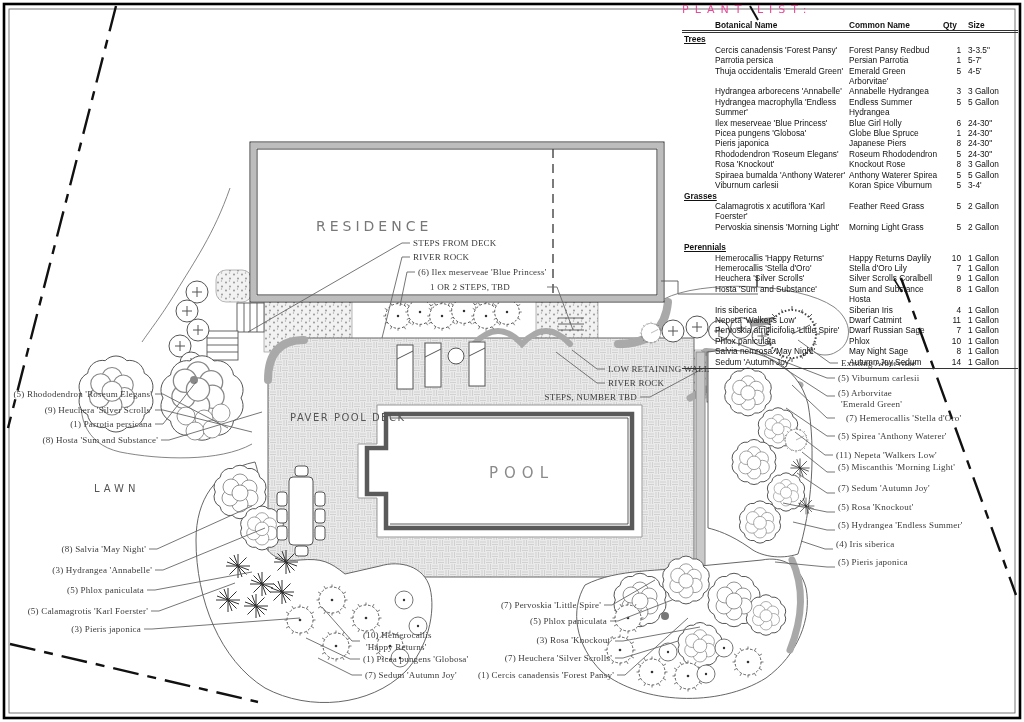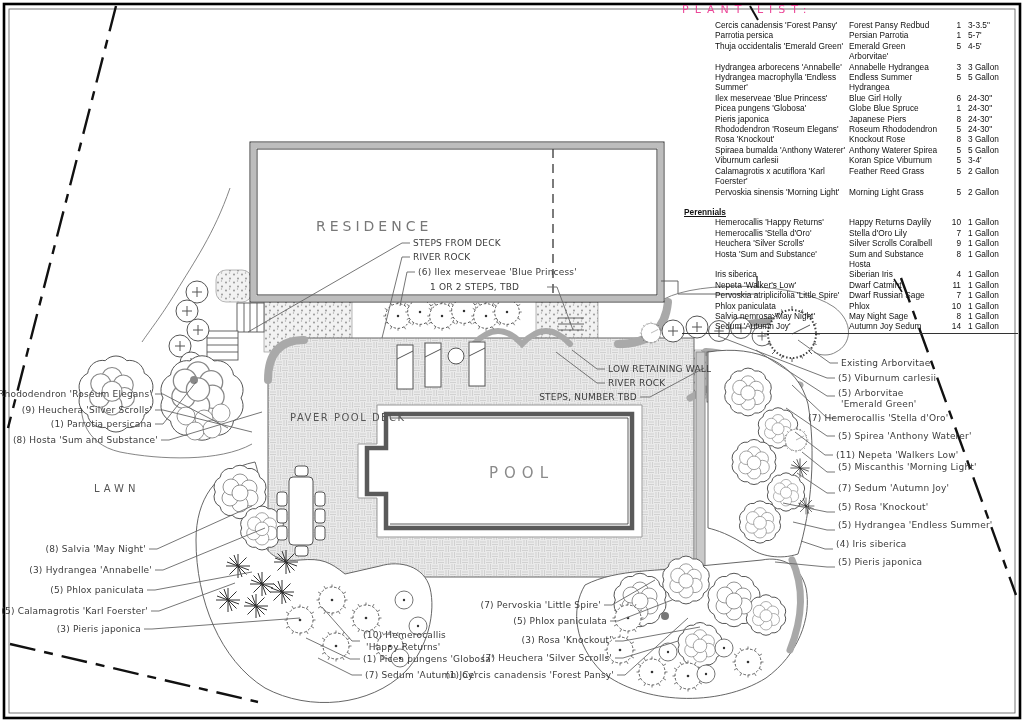--- a/index.html
+++ b/index.html
@@ -1,19 +1,19 @@
 <!DOCTYPE html>
 <html><head>
 <meta charset="utf-8">
 <style>
   html,body{margin:0;padding:0;}
   body{width:1024px;height:722px;position:relative;background:#fff;
        font-family:"DejaVu Sans",sans-serif;overflow:hidden;}
   svg{position:absolute;left:0;top:0;}
-  .lbl{position:absolute;font-size:9px;color:#3b3b3b;white-space:nowrap;line-height:10px;letter-spacing:.2px;}
+  .lbl{position:absolute;font-size:9px;color:#3b3b3b;white-space:nowrap;line-height:10px;letter-spacing:.2px;font-family:Liberation Serif, serif;}
   .lbl.ra{text-align:right;}
   .area{position:absolute;white-space:nowrap;}
   #res-lbl{left:316px;top:218px;font-size:14px;letter-spacing:4px;color:#787878;}
   #pool-lbl{left:489px;top:464px;font-size:15px;letter-spacing:6px;color:#8a8a8a;}
   #deck-lbl{left:290px;top:412px;font-size:10px;letter-spacing:1.5px;color:#555;}
   #lawn-lbl{left:94px;top:483px;font-size:10px;letter-spacing:4px;color:#555;}
   #ttl{position:absolute;left:682px;top:3px;font-size:11px;letter-spacing:6px;color:#ec4899;}
   #plant-table{position:absolute;left:682px;top:20px;width:336px;
        font-family:"Liberation Sans",sans-serif;font-size:8.3px;color:#111;
        border-bottom:1.5px solid #333;padding-bottom:1px;}
@@ -334,32 +334,40 @@
 <div class="lbl" style="left:413px;top:252px">RIVER ROCK</div>
 <div class="lbl" style="left:418px;top:267px">(6) Ilex meserveae 'Blue Princess'</div>
 <div class="lbl" style="left:430px;top:282px">1 OR 2 STEPS, TBD</div>
 <div class="lbl" style="left:608px;top:364px">LOW RETAINING WALL</div>
 <div class="lbl" style="left:608px;top:378px">RIVER ROCK</div>
 <div class="lbl ra" style="right:387px;top:392px">STEPS, NUMBER TBD</div>
 <div class="lbl" style="left:841px;top:358px">Existing Arborvitae</div>
 <div class="lbl" style="left:838px;top:373px">(5) Viburnum carlesii</div>
 <div class="lbl" style="left:838px;top:388px">(5) Arborvitae</div>
 <div class="lbl" style="left:841px;top:399px">'Emerald Green'</div>
-<div class="lbl" style="left:808px;top:413px">(7) Hemerocallis 'Stella d'Oro'</div>
+<div class="lbl" style="left:846px;top:413px">(7) Hemerocallis 'Stella d'Oro'</div>
 <div class="lbl" style="left:838px;top:431px">(5) Spirea 'Anthony Waterer'</div>
 <div class="lbl" style="left:836px;top:450px">(11) Nepeta 'Walkers Low'</div>
 <div class="lbl" style="left:838px;top:462px">(5) Miscanthis 'Morning Light'</div>
 <div class="lbl" style="left:838px;top:483px">(7) Sedum 'Autumn Joy'</div>
 <div class="lbl" style="left:838px;top:502px">(5) Rosa 'Knockout'</div>
 <div class="lbl" style="left:838px;top:520px">(5) Hydrangea 'Endless Summer'</div>
 <div class="lbl" style="left:836px;top:539px">(4) Iris siberica</div>
 <div class="lbl" style="left:838px;top:557px">(5) Pieris japonica</div>
 
 <div id="plant-table">
+  <div class="pt-head">
+    <span></span>
+    <span>Botanical Name</span>
+    <span>Common Name</span>
+    <span>Qty</span>
+    <span>Size</span>
+  </div>
   <div id="pt-body">
+      <div class="pt-group"><span class="pt-gname">Trees</span></div>
       <div class="pt-row">
         <span class=""></span>
         <span class="cb">Cercis canadensis 'Forest Pansy'</span>
         <span class="cc">Forest Pansy Redbud</span>
         <span class="cq">1</span>
         <span class="cs">3-3.5"</span>
       </div>
       <div class="pt-row">
         <span class=""></span>
         <span class="cb">Parrotia persica</span>
@@ -430,20 +438,21 @@
         <span class="cq">5</span>
         <span class="cs">5 Gallon</span>
       </div>
       <div class="pt-row">
         <span class=""></span>
         <span class="cb">Viburnum carlesii</span>
         <span class="cc">Koran Spice Viburnum</span>
         <span class="cq">5</span>
         <span class="cs">3-4'</span>
       </div>
+      <div class="pt-group"><span class="pt-gname">Grasses</span></div>
       <div class="pt-row">
         <span class=""></span>
         <span class="cb">Calamagrotis x acutiflora 'Karl Foerster'</span>
         <span class="cc">Feather Reed Grass</span>
         <span class="cq">5</span>
         <span class="cs">2 Gallon</span>
       </div>
       <div class="pt-row">
         <span class=""></span>
         <span class="cb">Pervoskia sinensis 'Morning Light'</span>

